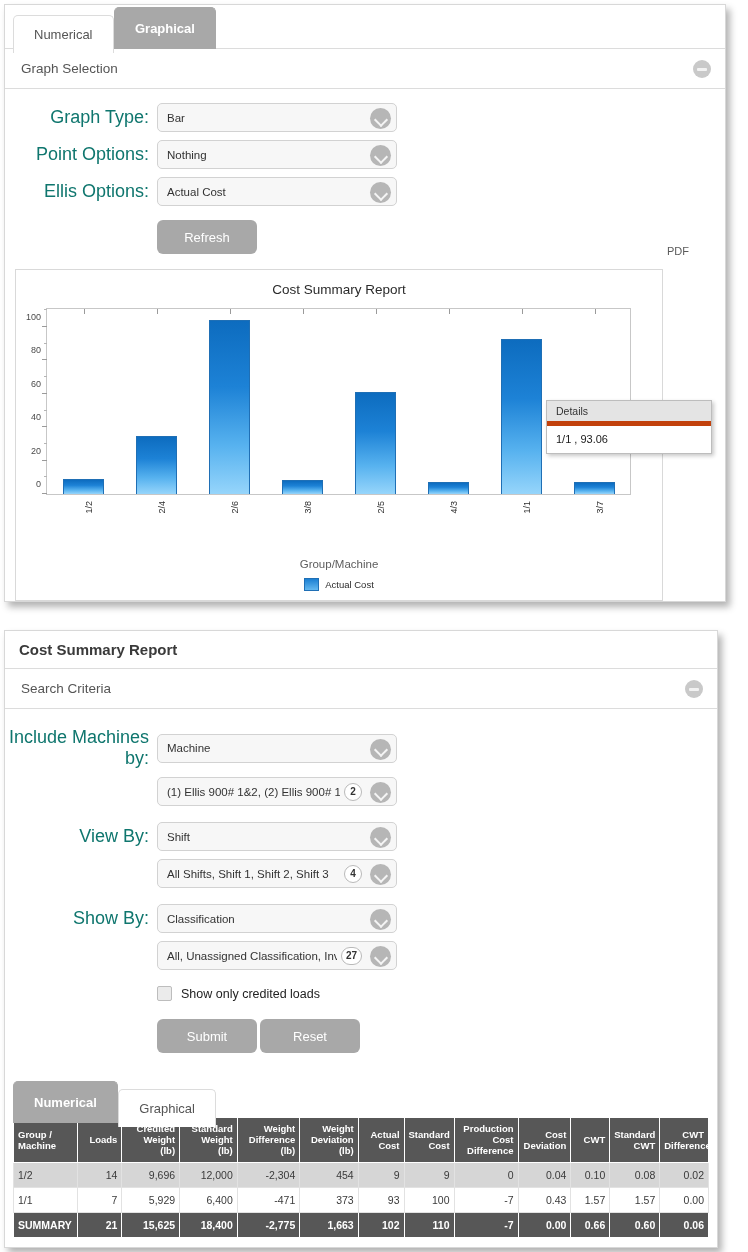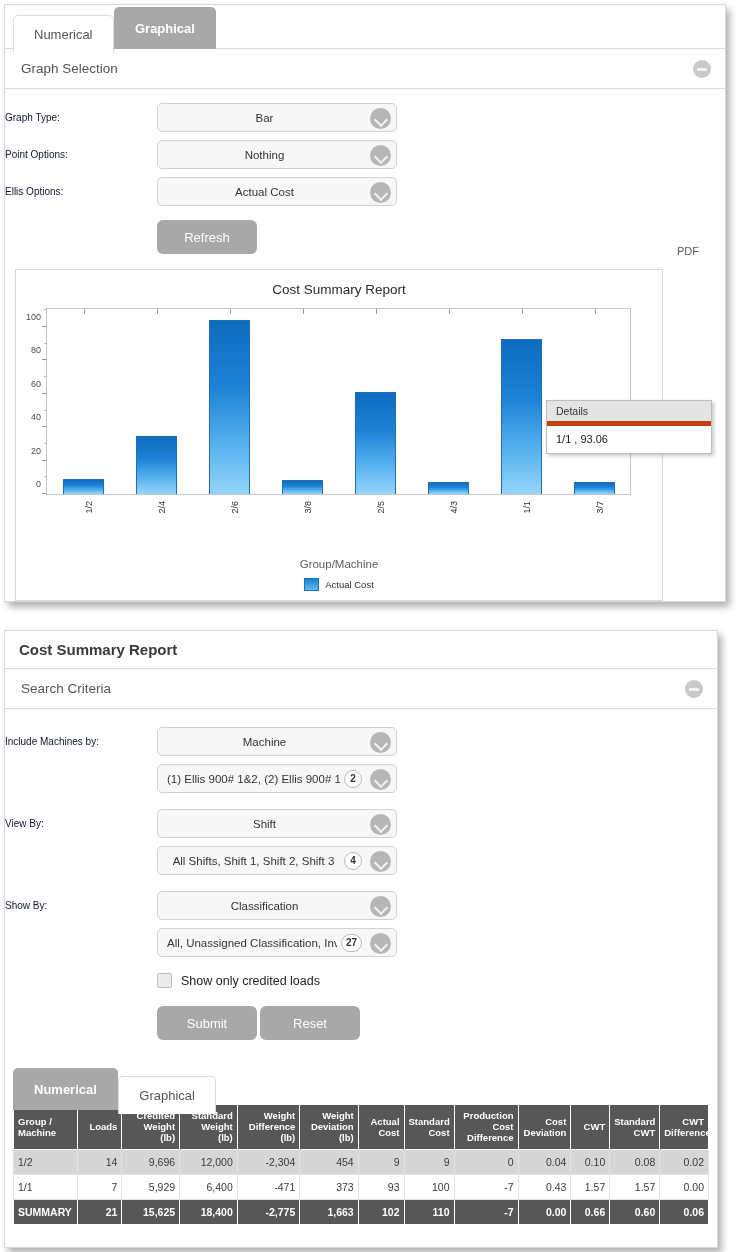--- a/index.html
+++ b/index.html
@@ -62,34 +62,34 @@
   .report-title {
     height: 38px; line-height: 38px; padding: 0 14px;
     font-size: 15px; font-weight: bold; color: #3a3a3a;
     border-bottom: 1px solid #dcdcdc;
   }
 
   
   .form-area { padding: 14px 0 6px 0; }
   .frow { display: flex; align-items: center; margin-bottom: 8px; }
   .flabel {
-    width: 152px; text-align: left; padding-right: 8px;
-    font-size: 10px; color: #0f172a;
+    width: 152px; text-align: right; padding-right: 8px;
+    font-size: 18px; color: #0f766e;
   }
   .select {
     position: relative;
     width: 240px; height: 29px;
     border: 1px solid #d2d2d2; border-radius: 5px;
     background: #f7f7f7;
     font-size: 11.5px; color: #333;
     display: flex; align-items: center;
     padding-left: 9px; padding-right: 34px;
     white-space: nowrap; overflow: hidden;
   }
-  .select .val { overflow: hidden; text-overflow: clip; flex: 1; text-align: center; }
+  .select .val { overflow: hidden; text-overflow: clip; flex: 1; }
   .chev {
     position: absolute; right: 5px; top: 4px;
     width: 21px; height: 21px; border-radius: 50%;
     background: #b6b6b6;
   }
   .chev::after {
     content: ""; position: absolute; left: 5.5px; top: 6.5px;
     width: 8px; height: 8px;
     border-right: 2.2px solid #f4f4f4;
     border-bottom: 2.2px solid #f4f4f4;
@@ -257,21 +257,21 @@
           <span class="chev"></span>
         </div>
       </div>
 
       <div class="frow" style="margin-top:14px;">
         <div class="flabel"></div>
         <button class="btn">Refresh</button>
       </div>
     </div>
 
-    <div class="pdf-link" style="right:26px; top:240px;">PDF</div>
+    <div class="pdf-link" style="right:36px; top:240px;">PDF</div>
 
     <div class="chart-card" style="left:10px; top:264px; width:648px; height:332px;">
 
       <div class="chart-title">Cost Summary Report</div>
 
       <div class="plot" style="left:30px; top:38px; width:585px; height:187px;">
 
         <div class="ytickmark" style="bottom:0px;"></div>
         <div class="ytick" style="bottom:0px;">0</div>
         <div class="ytickmark" style="bottom:33.39px;"></div>

